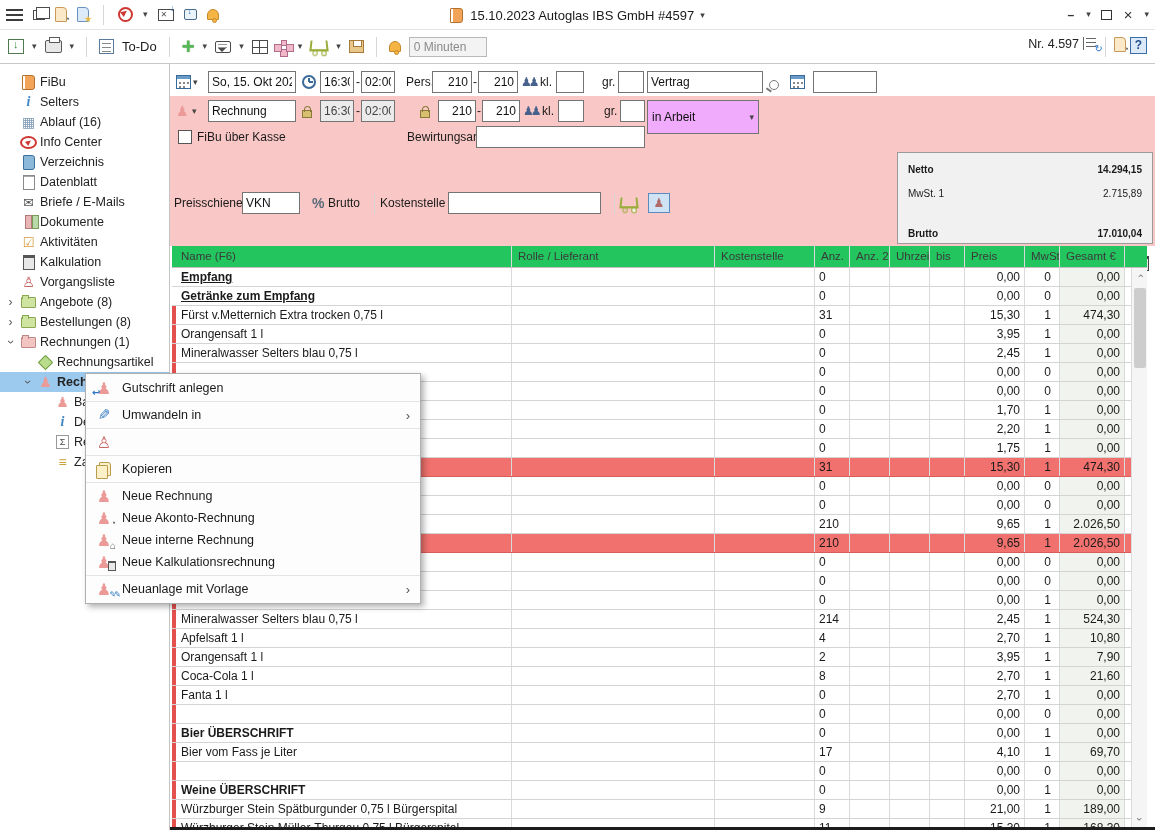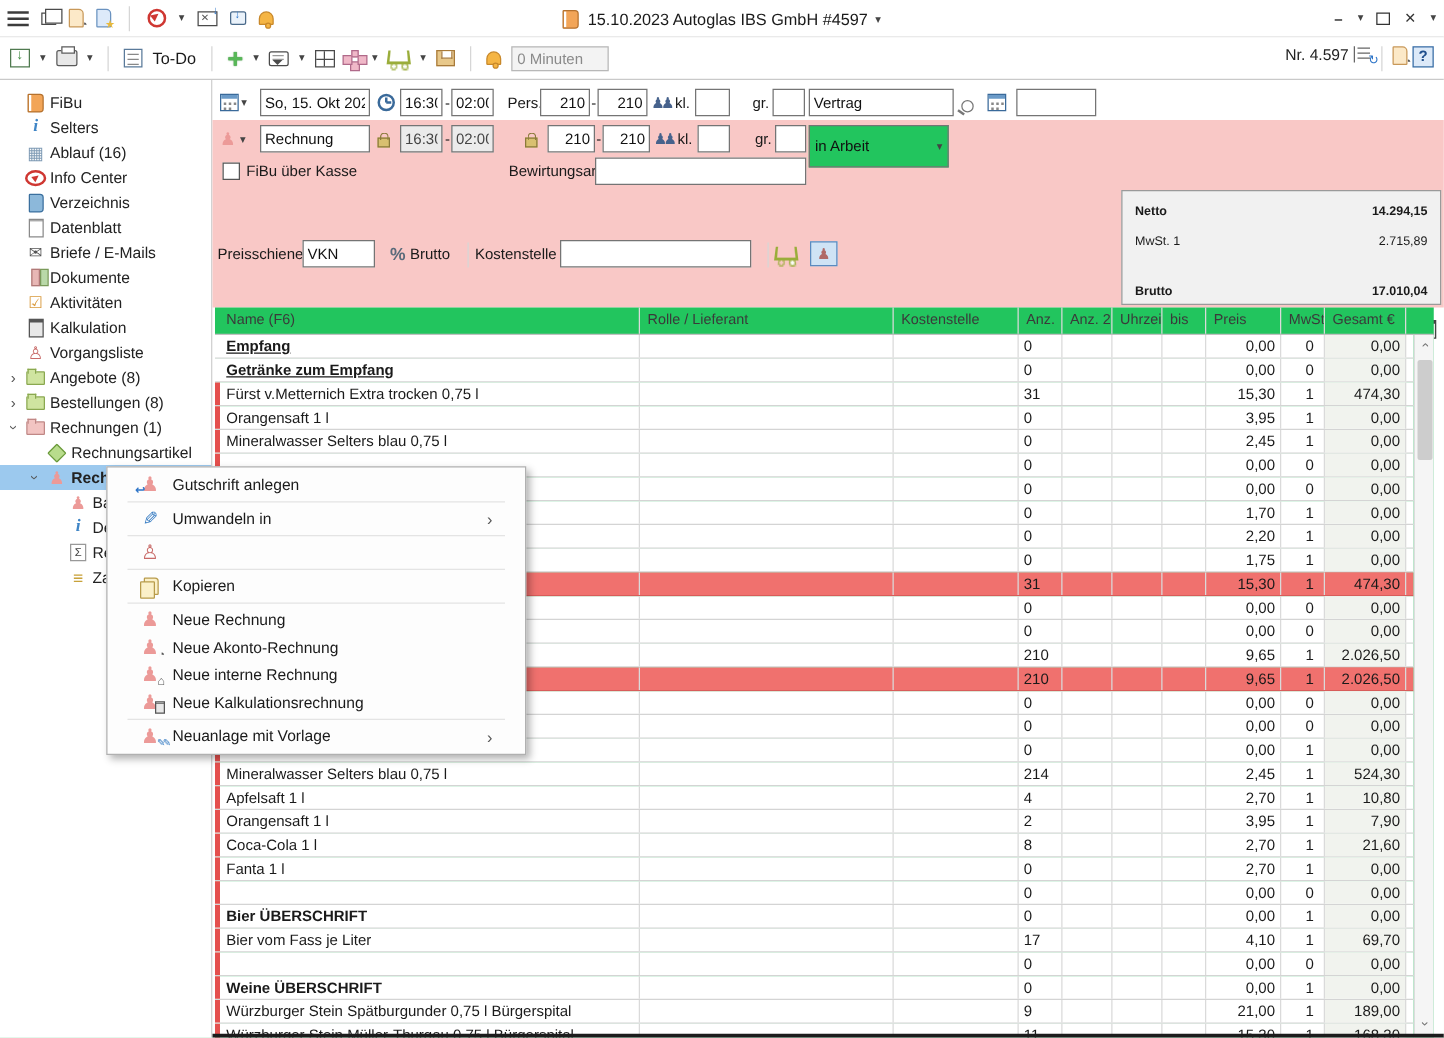--- a/index.html
+++ b/index.html
@@ -101,21 +101,21 @@
   .ic-coins::before{content:"\2261";font-size:14px;font-weight:bold;color:#c8a23a}
   
   .main{position:absolute;left:170px;top:64px;width:985px;height:766px;background:#fff}
   .pinkblock{position:absolute;left:0;top:32px;width:985px;height:150px;background:#f9c8c6}
   .frow{position:absolute;left:0;height:22px;width:985px}
   .frow .fl{position:absolute;top:0;height:22px;line-height:22px;white-space:nowrap}
   .frow input,.fld{position:absolute;top:0;height:22px;border:1px solid #747474;background:#fff;
     font:12px "Liberation Sans","DejaVu Sans",sans-serif;padding:0 3px;color:#111}
   .frow .dis{background:#ebebeb;color:#444}
   .num{text-align:right}
-  .combo{display:flex;align-items:center;justify-content:space-between;padding:16px 4px;background:#22c55e;line-height:20px}
+  .combo{display:flex;align-items:center;justify-content:space-between;padding:16px 4px;background:#f0abfc;line-height:20px}
   .ibtn{position:absolute;top:0;height:22px;display:flex;align-items:center;gap:2px;cursor:default}
   .ic-calendar{width:15px;height:14px;border:1px solid #3a6a9a;background:#fff;position:relative}
   .ic-calendar::before{content:"";position:absolute;left:0;right:0;top:0;height:3px;background:#6a9ac8}
   .ic-calendar::after{content:"";position:absolute;left:2px;top:6px;width:2px;height:2px;background:#888;box-shadow:4px 0 0 #888,8px 0 0 #888,0 4px 0 #888,4px 4px 0 #888}
   .ic-clock{width:14px;height:14px;border:2px solid #3a6a9a;border-radius:50%;position:relative}
   .ic-clock::before{content:"";position:absolute;left:4px;top:1px;width:1.5px;height:4px;background:#3a6a9a}
   .ic-clock::after{content:"";position:absolute;left:5px;top:4px;width:4px;height:1.5px;background:#3a6a9a}
   .ic-lock{width:10px;height:8px;background:#d8c070;border:1px solid #8a7a3a;position:relative;margin-top:5px}
   .ic-lock::before{content:"";position:absolute;left:1px;top:-5px;width:5px;height:5px;border:1.5px solid #8a7a3a;border-bottom:none;border-radius:4px 4px 0 0}
   .ic-people{font-size:12px;letter-spacing:-3px;color:#46628c}
@@ -173,21 +173,21 @@
   
   .sbar{position:absolute;right:0;top:22px;bottom:0;width:16px;background:#f5f5f5;border-left:1px solid #dcdcdc}
   .sb-btn{position:absolute;left:0;width:16px;height:16px;color:#777;display:flex;align-items:center;justify-content:center;font-size:11px}
   .sb-up{top:0}.sb-dn{bottom:3px}
   .sb-up::before{content:"\203A";display:inline-block;transform:rotate(-90deg)}
   .sb-dn::before{content:"\203A";display:inline-block;transform:rotate(90deg)}
   .sb-thumb{position:absolute;left:2px;top:20px;width:12px;height:80px;background:#cdcdcd;border-radius:2px}
   .bottom-edge{position:absolute;left:0;right:0;bottom:0;height:3px;background:#1c1c1c}
   
   .ctxmenu{position:absolute;left:85px;top:373px;width:336px;background:#fdfdfd;border:1px solid #b0b0b0;
-    box-shadow:3px 3px 6px rgba(0,0,0,.3);z-index:50;padding:3px 16px;font-size:12.5px}
+    box-shadow:3px 3px 6px rgba(0,0,0,.3);z-index:50;padding:3px 0;font-size:12.5px}
   .mi{height:22px;display:flex;align-items:center;gap:8px;padding:0 10px 0 8px;position:relative;color:#1a1a1a}
   .mi .islot{width:20px;height:18px;flex:0 0 20px;position:relative;display:inline-flex;align-items:center;justify-content:center}
   .mi.has-sub::after{content:"\203A";position:absolute;right:10px;font-size:13px;color:#555}
   .mi.sep-after{border-bottom:1px solid #e4e4e4;margin-bottom:2px;padding-bottom:2px;height:25px}
   .mi.sep-before{border-top:1px solid #e4e4e4;margin-top:2px;padding-top:2px;height:25px}
   .ic-pawnarrow::before{content:"\265F";font-size:16px;color:#ec9a98}
   .ic-pawnarrow::after{content:"\21A9";position:absolute;left:-2px;bottom:-1px;font-size:10px;color:#2e75c8;font-weight:bold}
   .ic-mpencil::before{content:"\270E";font-size:15px;color:#3b7fc4;display:inline-block;transform:scaleX(-1)}
   .ic-mpawno::before{content:"\2659";font-size:16px;color:#c86a68}
   .ic-copy::before{content:"";position:absolute;left:5px;top:2px;width:10px;height:12px;background:#fbf0c8;border:1px solid #b89b4a;border-radius:1px 3px 1px 1px}

